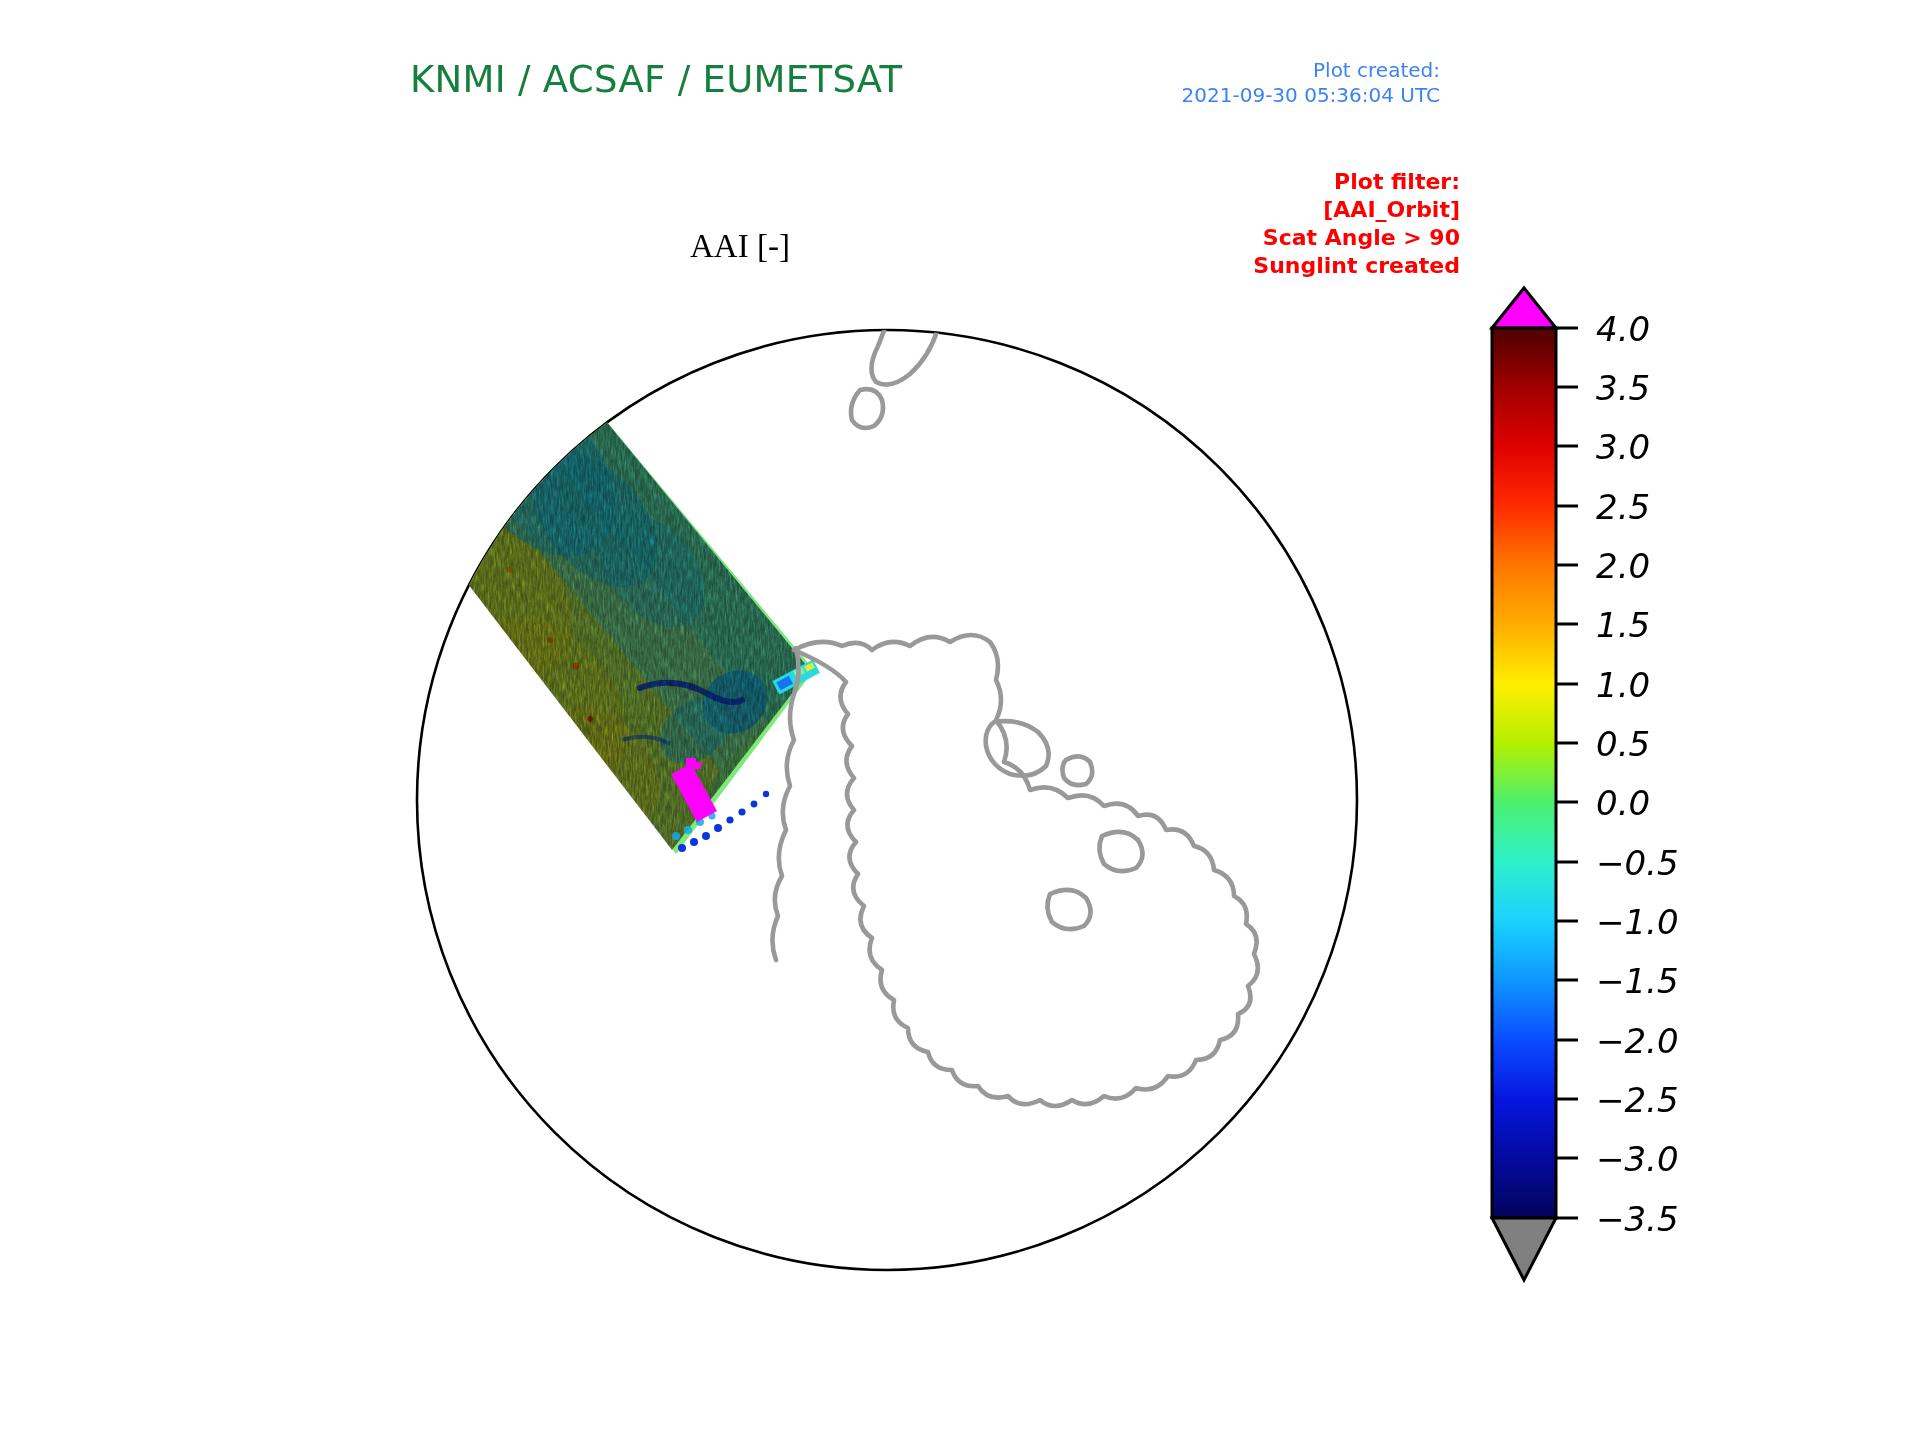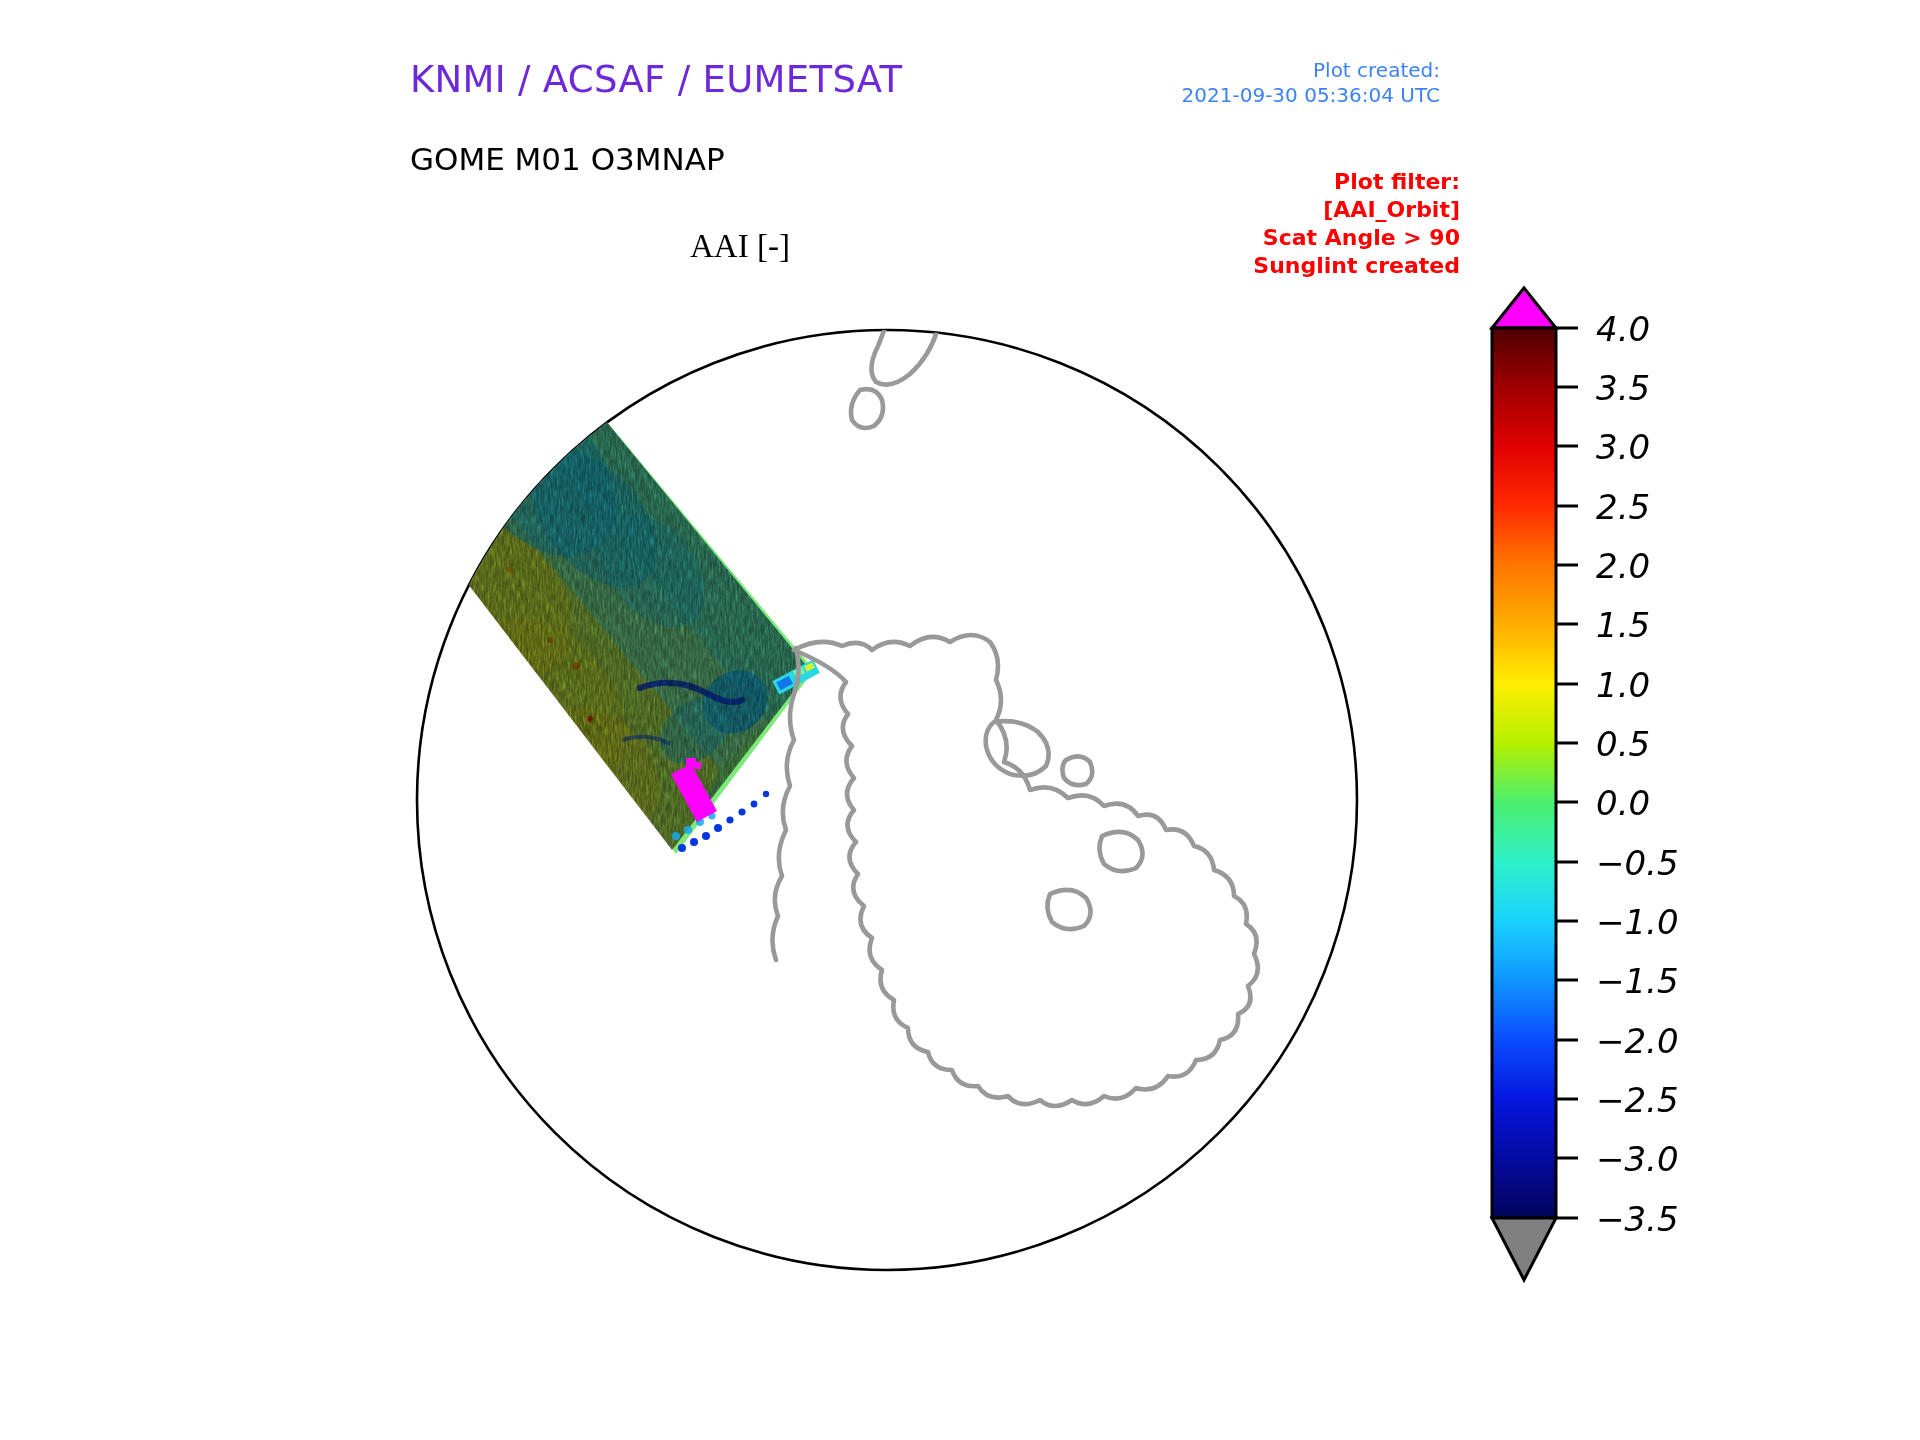--- a/index.html
+++ b/index.html
@@ -1,19 +1,19 @@
 <!DOCTYPE html>
 <html><head>
 <meta charset="utf-8">
 <style>
   html,body{margin:0;padding:0;background:#ffffff;}
   body{width:1920px;height:1440px;position:relative;overflow:hidden;
        font-family:"DejaVu Sans","Liberation Sans",sans-serif;color:#000;}
 
-  .hdr-org{position:absolute;left:410px;top:58px;font-size:37px;color:#6d28d9;
+  .hdr-org{position:absolute;left:410px;top:58px;font-size:37px;color:#15803d;
            letter-spacing:.3px;white-space:nowrap;}
 
   .plot-created{position:absolute;left:1120px;top:58px;width:320px;text-align:right;
                 font-size:20px;line-height:25px;color:#3b82f6;}
 
   .prod-title{position:absolute;left:410px;top:138px;font-size:31px;line-height:43px;
               white-space:nowrap;}
   .var-title{position:absolute;left:690px;top:228px;font-size:33px;white-space:nowrap;font-family:Liberation Serif, serif;}
 
   .filter-box{position:absolute;left:1170px;top:168px;width:290px;text-align:right;
@@ -32,21 +32,20 @@
 <body>
 
 <div class="hdr-org">KNMI / ACSAF / EUMETSAT</div>
 
 <div class="plot-created">
   <div>Plot created:</div>
   <div>2021-09-30 05:36:04 UTC</div>
 </div>
 
 <div class="prod-title">
-  <div>GOME M01 O3MNAP</div>
 </div>
 
 <div class="var-title">AAI [-]</div>
 
 <div class="filter-box">
   <div>Plot filter:</div>
   <div>[AAI_Orbit]</div>
   <div>Scat Angle &gt; 90</div>
   <div>Sunglint created</div>
 </div>

